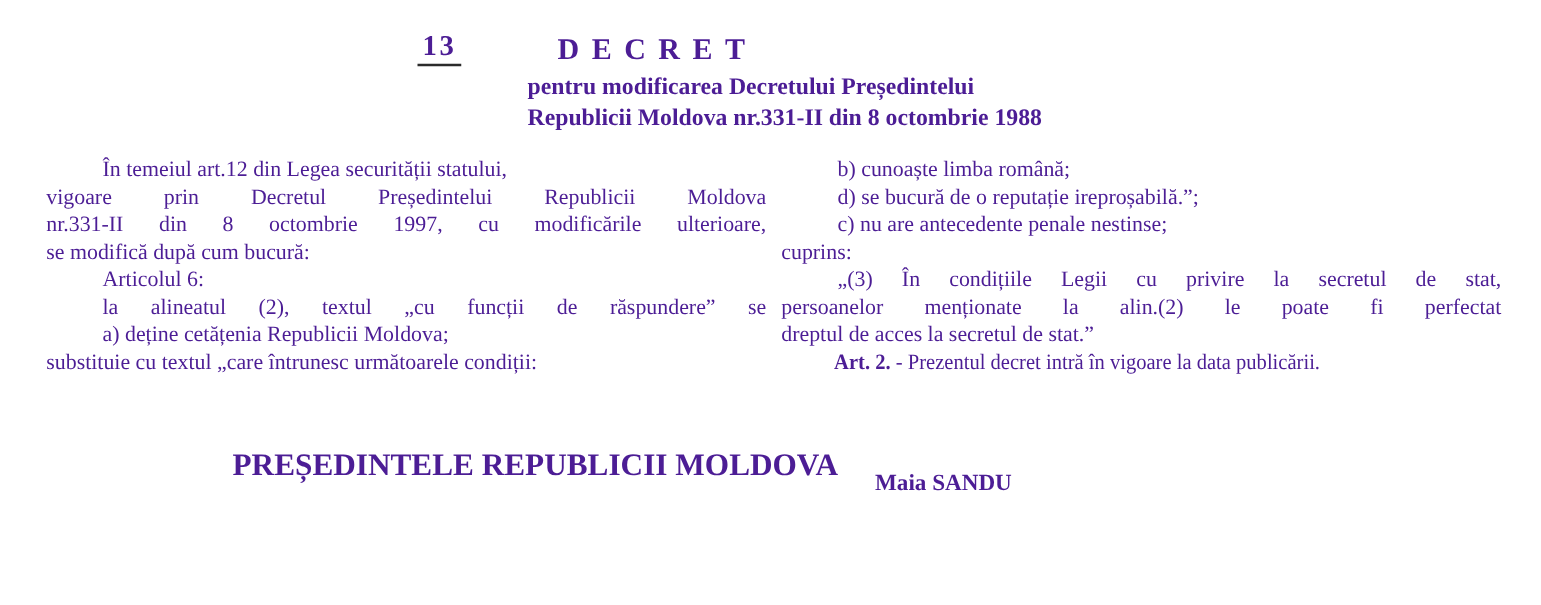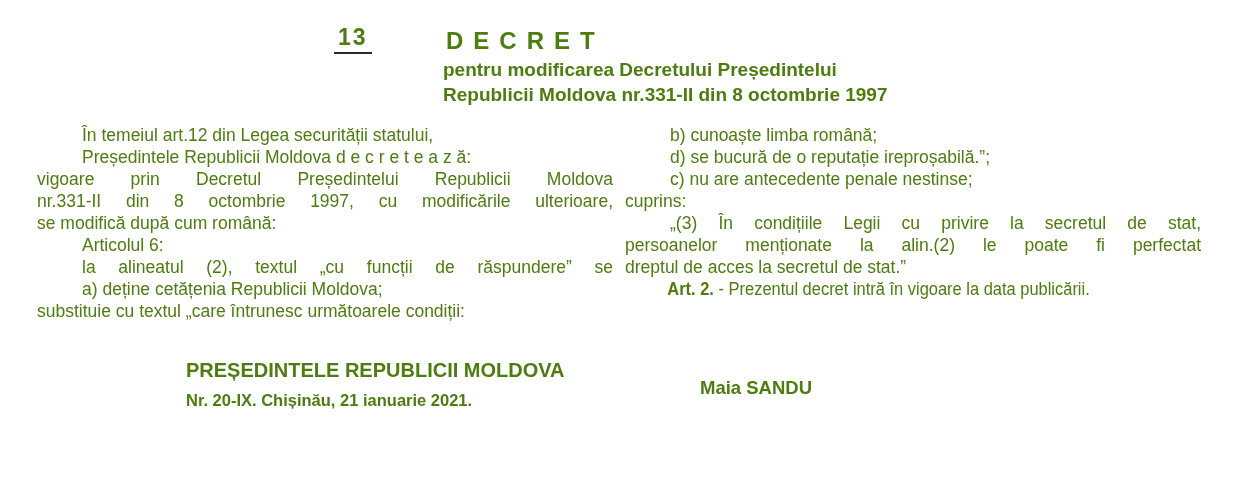--- a/index.html
+++ b/index.html
@@ -5,22 +5,22 @@
   html, body {
     margin: 0;
     padding: 0;
     background: #ffffff;
   }
   #page {
     position: relative;
     width: 1233px;
     height: 484px;
     background: #ffffff;
-    font-family: Liberation Sans, sans-serif;
-    color: #4d7c0f;
+    font-family: Liberation Serif, serif;
+    color: #4c1d95;
     overflow: hidden;
   }
 
   
   .page-number {
     position: absolute;
     left: 334px;
     top: 24px;
     font-size: 23px;
     font-weight: bold;
@@ -31,21 +31,21 @@
   .decree-title {
     position: absolute;
     left: 446px;
     top: 27px;
     font-size: 24px;
     font-weight: bold;
     letter-spacing: 10px;
   }
   .decree-subtitle {
     position: absolute;
-    left: 443px;
+    left: 422px;
     top: 57px;
     font-size: 19px;
     font-weight: bold;
     line-height: 25px;
   }
 
   
   .columns {
     position: absolute;
     left: 37px;
@@ -76,21 +76,21 @@
   }
   .bold {
     font-weight: bold;
   }
 
   
   .signature-office {
     position: absolute;
     left: 186px;
     top: 359px;
-    font-size: 20px;
+    font-size: 25px;
     font-weight: bold;
   }
   .signature-name {
     position: absolute;
     left: 700px;
     top: 359px;
     font-size: 18.5px;
     font-weight: bold;
     margin-top: 18px;
   }
@@ -104,31 +104,30 @@
 </style>
 </head>
 <body>
 
 <div id="page">
 
   <div class="page-number">13</div>
   <div class="decree-title">DECRET</div>
   <div class="decree-subtitle">
     <div>pentru modificarea Decretului Președintelui</div>
-    <div>Republicii Moldova nr.331-II din 8 octombrie 1997</div>
+    <div>Republicii Moldova nr.331-II din 8 octombrie 1988</div>
   </div>
 
   <div class="columns">
 
     <div class="col">
       <div class="line indent">În temeiul art.12 din Legea securității statului,</div>
-      <div class="line indent">Președintele Republicii Moldova  d e c r e t e a z ă:</div>
       <div class="line justify">vigoare prin Decretul Președintelui Republicii Moldova</div>
       <div class="line justify">nr.331-II din 8 octombrie 1997, cu modificările ulterioare,</div>
-      <div class="line">se modifică după cum română:</div>
+      <div class="line">se modifică după cum bucură:</div>
       <div class="line indent">Articolul 6:</div>
       <div class="line indent justify">la alineatul (2), textul „cu funcții de răspundere” se</div>
       <div class="line indent">a) deține cetățenia Republicii Moldova;</div>
       <div class="line">substituie cu textul „care întrunesc următoarele condiții:</div>
     </div>
 
     <div class="col">
       <div class="line indent">b) cunoaște limba română;</div>
       <div class="line indent">d) se bucură de o reputație ireproșabilă.”;</div>
       <div class="line indent">c) nu are antecedente penale nestinse;</div>
@@ -136,15 +135,14 @@
       <div class="line indent justify">„(3) În condițiile Legii cu privire la secretul de stat,</div>
       <div class="line justify">persoanelor menționate la alin.(2) le poate fi perfectat</div>
       <div class="line">dreptul de acces la secretul de stat.”</div>
       <div class="line indent condensed"><span class="bold">Art. 2.</span><span> - Prezentul decret intră în vigoare la data publicării.</span></div>
     </div>
 
   </div>
 
   <div class="signature-office">PREȘEDINTELE REPUBLICII MOLDOVA</div>
   <div class="signature-name">Maia SANDU</div>
-  <div class="decree-reference">Nr. 20-IX. Chișinău, 21 ianuarie 2021.</div>
 
 </div>
 
 </body></html>

